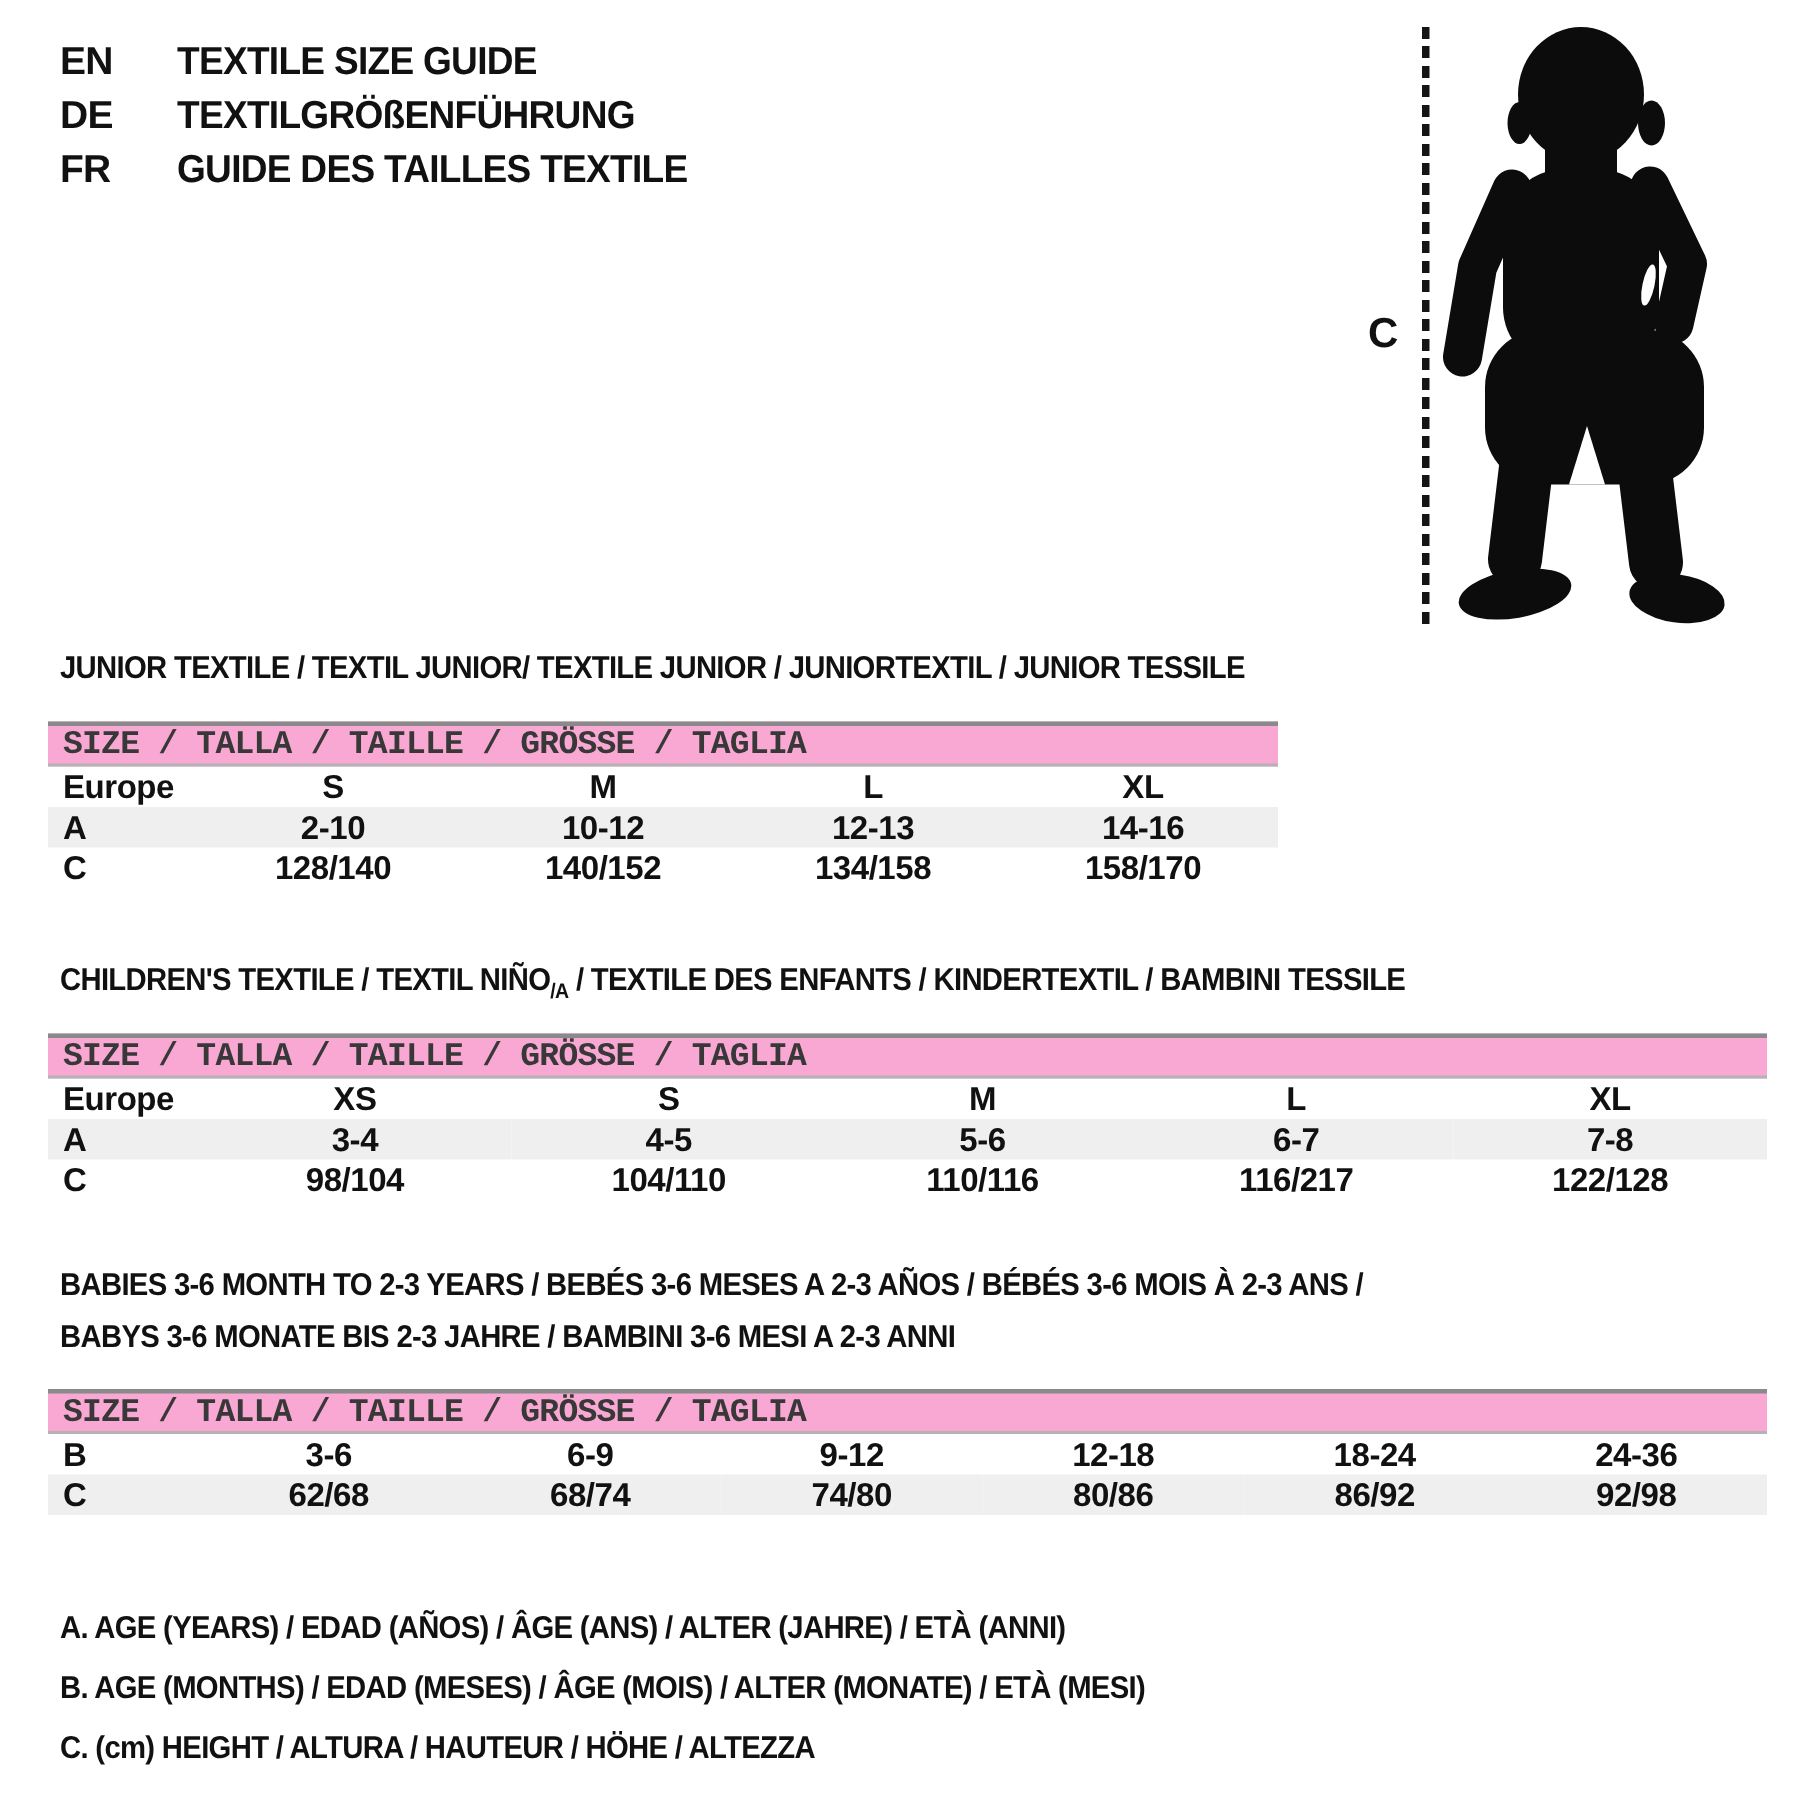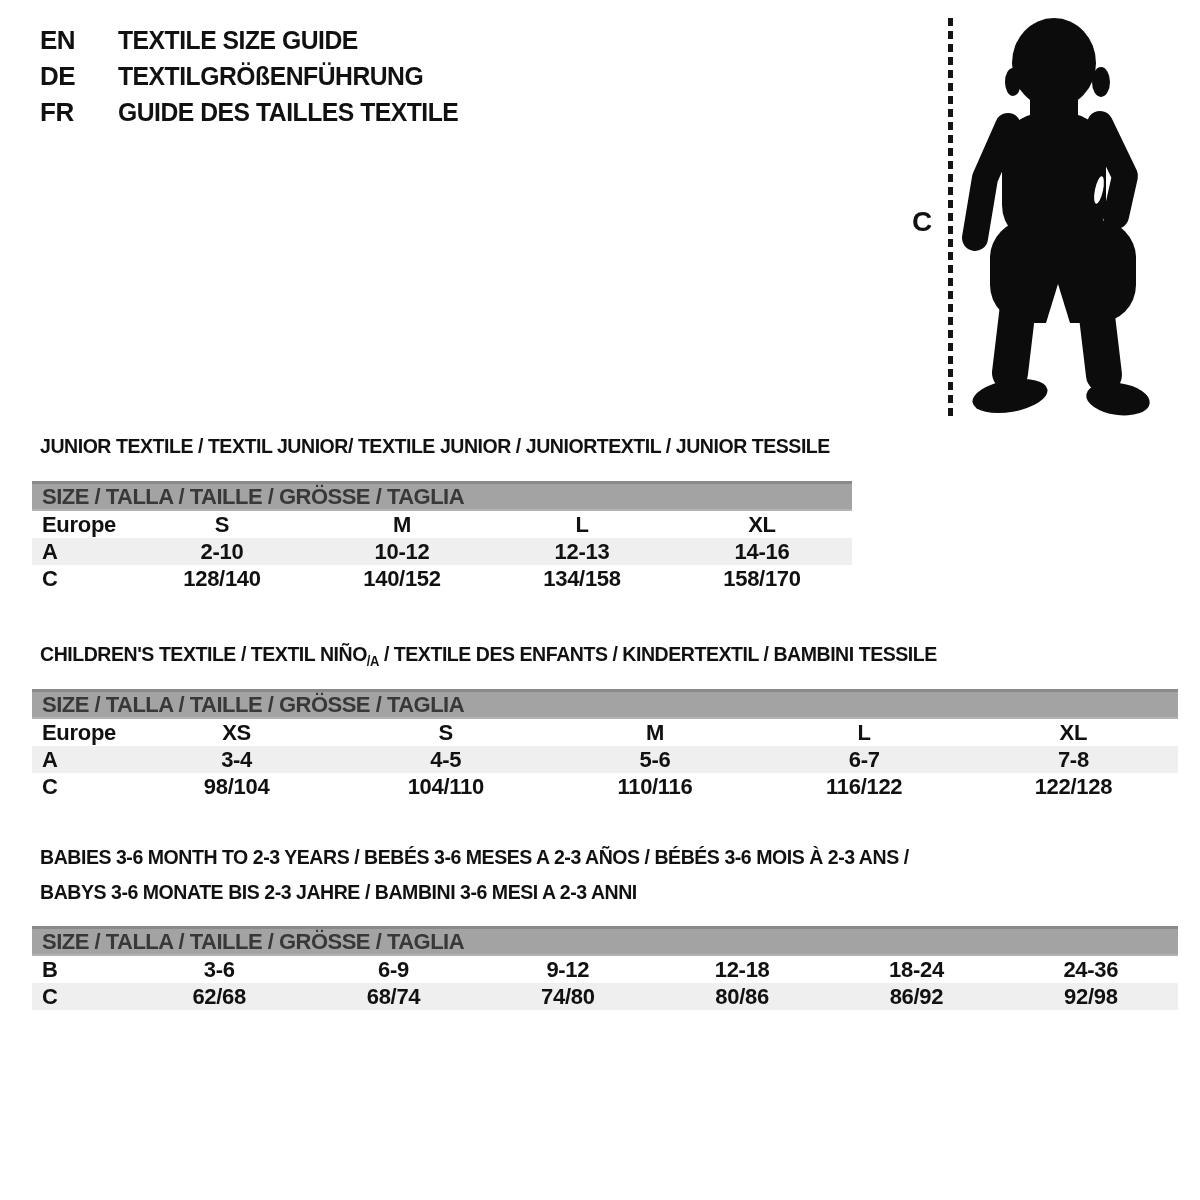--- a/index.html
+++ b/index.html
@@ -31,27 +31,28 @@
 
   
   .sec-title {
     position: absolute; left: 40px; font-size: 21px; letter-spacing: -0.5px;
     white-space: nowrap; transform: scaleX(0.93); transform-origin: left center;
   }
   .sec-title .sub { font-size: 14px; vertical-align: sub; }
 
   .size-bar {
     position: absolute; left: 32px; height: 30px;
-    background: #a3a3a3;
+    background: #f9a8d4;
     border-top: 3px solid #8a8a8a;
     border-bottom: 2px solid #b3b3b3;
     color: #383838;
     font-size: 22px; letter-spacing: -0.5px;
     line-height: 25px; padding-left: 10px;
     white-space: nowrap;
+    font-family: Liberation Mono, monospace;
   }
 
   table.size-table { position: absolute; left: 32px; border-collapse: collapse; table-layout: fixed; }
   table.size-table td {
     height: 27px; font-size: 22px; font-weight: 700;
     text-align: center; letter-spacing: -0.3px; vertical-align: middle;
   }
   table.size-table td.lbl { text-align: left; padding-left: 10px; }
   tr.stripe td { background: #efefef; }
 
@@ -163,21 +164,21 @@
         <td>4-5</td>
         <td>5-6</td>
         <td>6-7</td>
         <td>7-8</td>
       </tr>
       <tr>
         <td class="lbl">C</td>
         <td>98/104</td>
         <td>104/110</td>
         <td>110/116</td>
-        <td>116/122</td>
+        <td>116/217</td>
         <td>122/128</td>
       </tr>
     </tbody>
   </table>
 
   <h2 class="sec-title" style="top:845px">BABIES 3-6 MONTH TO 2-3 YEARS / BEBÉS 3-6 MESES A 2-3 AÑOS / BÉBÉS 3-6 MOIS À 2-3 ANS /</h2>
   <h2 class="sec-title" style="top:880px">BABYS 3-6 MONATE BIS 2-3 JAHRE / BAMBINI 3-6 MESI A 2-3 ANNI</h2>
   <div class="size-bar w-wide" style="top:926px">SIZE / TALLA / TAILLE / GRÖSSE / TAGLIA</div>
   <table class="size-table w-wide" style="top:956px">
     <colgroup>
@@ -204,14 +205,19 @@
         <td>62/68</td>
         <td>68/74</td>
         <td>74/80</td>
         <td>80/86</td>
         <td>86/92</td>
         <td>92/98</td>
       </tr>
     </tbody>
   </table>
 
+  <div class="legend">
+    <div class="legend-line">A. AGE (YEARS) / EDAD (AÑOS) / ÂGE (ANS) / ALTER (JAHRE) / ETÀ (ANNI)</div>
+    <div class="legend-line">B. AGE (MONTHS) / EDAD (MESES) / ÂGE (MOIS) / ALTER (MONATE) / ETÀ (MESI)</div>
+    <div class="legend-line">C. (cm) HEIGHT / ALTURA / HAUTEUR / HÖHE / ALTEZZA</div>
+  </div>
 
 </div>
 
 </body></html>

